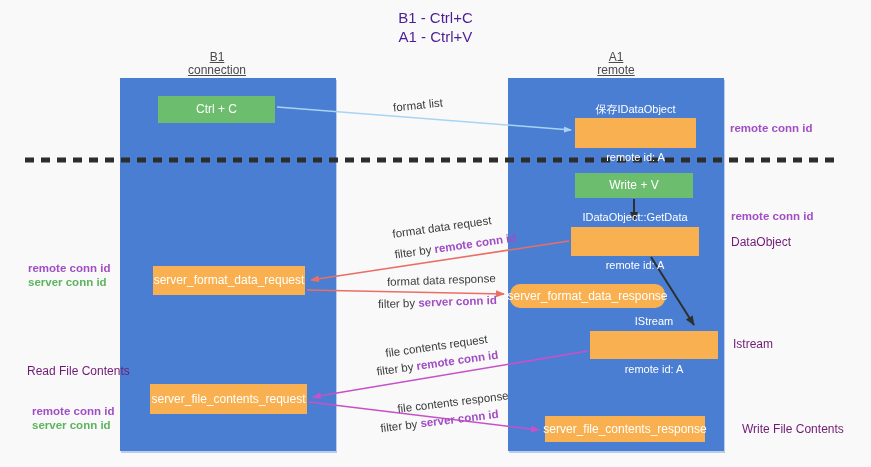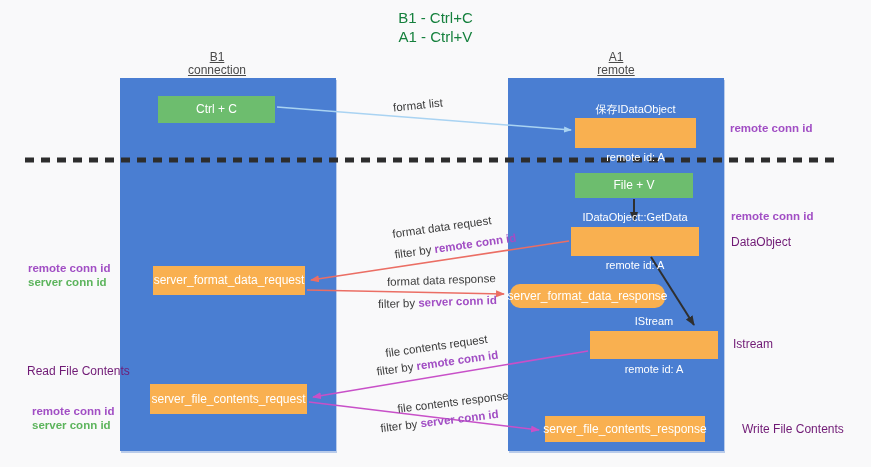--- a/index.html
+++ b/index.html
@@ -1,20 +1,20 @@
 <!DOCTYPE html>
 <html><head>
 <meta charset="utf-8">
 <style>
   html,body { margin:0; padding:0; }
   body { font-family: "Liberation Sans", "DejaVu Sans", sans-serif; background:#f9f9fa; }
   #canvas { position:relative; width:871px; height:467px; background:#f9f9fa; overflow:hidden; }
 
   .title { position:absolute; left:0; top:8px; width:871px; text-align:center;
-           font-size:15px; line-height:19px; color:#15803d; }
+           font-size:15px; line-height:19px; color:#4c1d95; }
 
   .lane-header { position:absolute; width:216px; text-align:center;
                  font-size:12px; line-height:13px; color:#4a4a4a;text-decoration:underline; }
 
   .lane { position:absolute; top:78px; width:216px; height:373px; background:#4a7ed2;
           box-shadow:1px 2px 0 rgba(170,192,230,.8); }
 
   svg.overlay { position:absolute; left:0; top:0; z-index:2; pointer-events:none; }
 
   .box { position:absolute; z-index:3; display:flex; flex-direction:column;
@@ -94,21 +94,21 @@
   </div>
   <div class="box orange" style="left:150px; top:384px; width:157px; height:30px;">
     <div>server_file_contents_request</div>
   </div>
 
   <div class="box orange" style="left:575px; top:118px; width:121px; height:30px; font-size:11px;">
     <div>保存IDataObject</div>
     <div>remote id: A</div>
   </div>
   <div class="box green" style="left:575px; top:173px; width:118px; height:25px;">
-    <div>File + V</div>
+    <div>Write + V</div>
   </div>
   <div class="box orange" style="left:571px; top:227px; width:128px; height:29px; font-size:11px;">
     <div>IDataObject::GetData</div>
     <div>remote id: A</div>
   </div>
   <div class="box orange" style="left:510px; top:284px; width:155px; height:24px;border-radius:10px;">
     <div>server_format_data_response</div>
   </div>
   <div class="box orange" style="left:590px; top:331px; width:128px; height:28px; font-size:11px;">
     <div>IStream</div>

